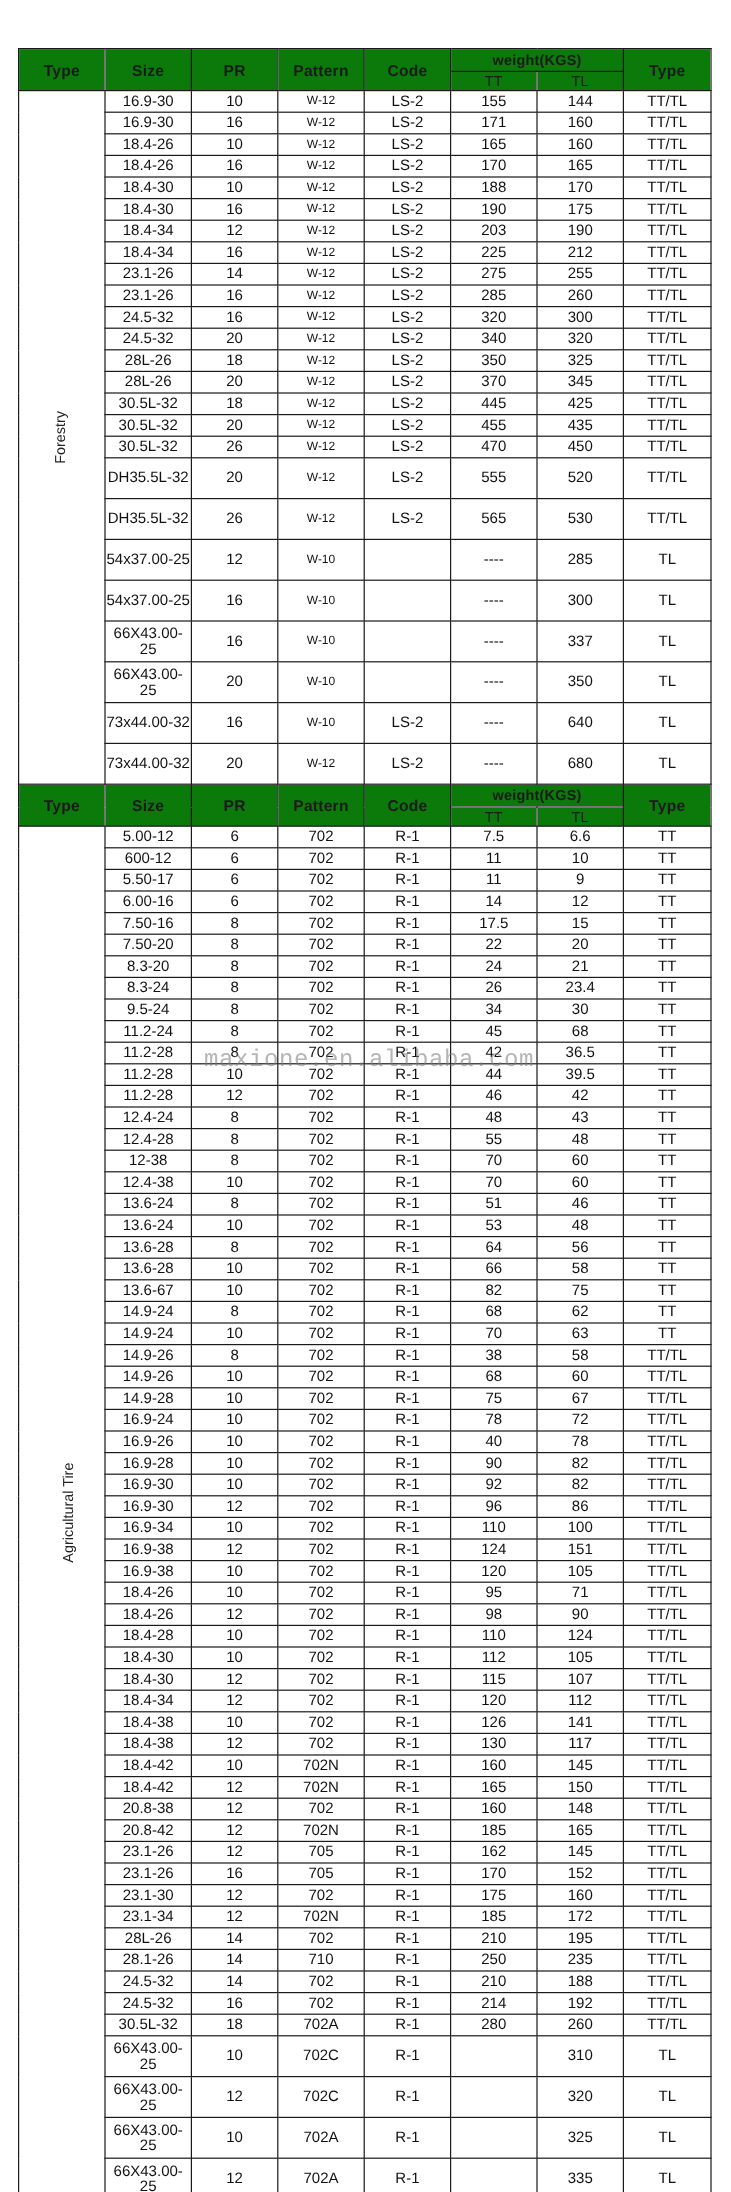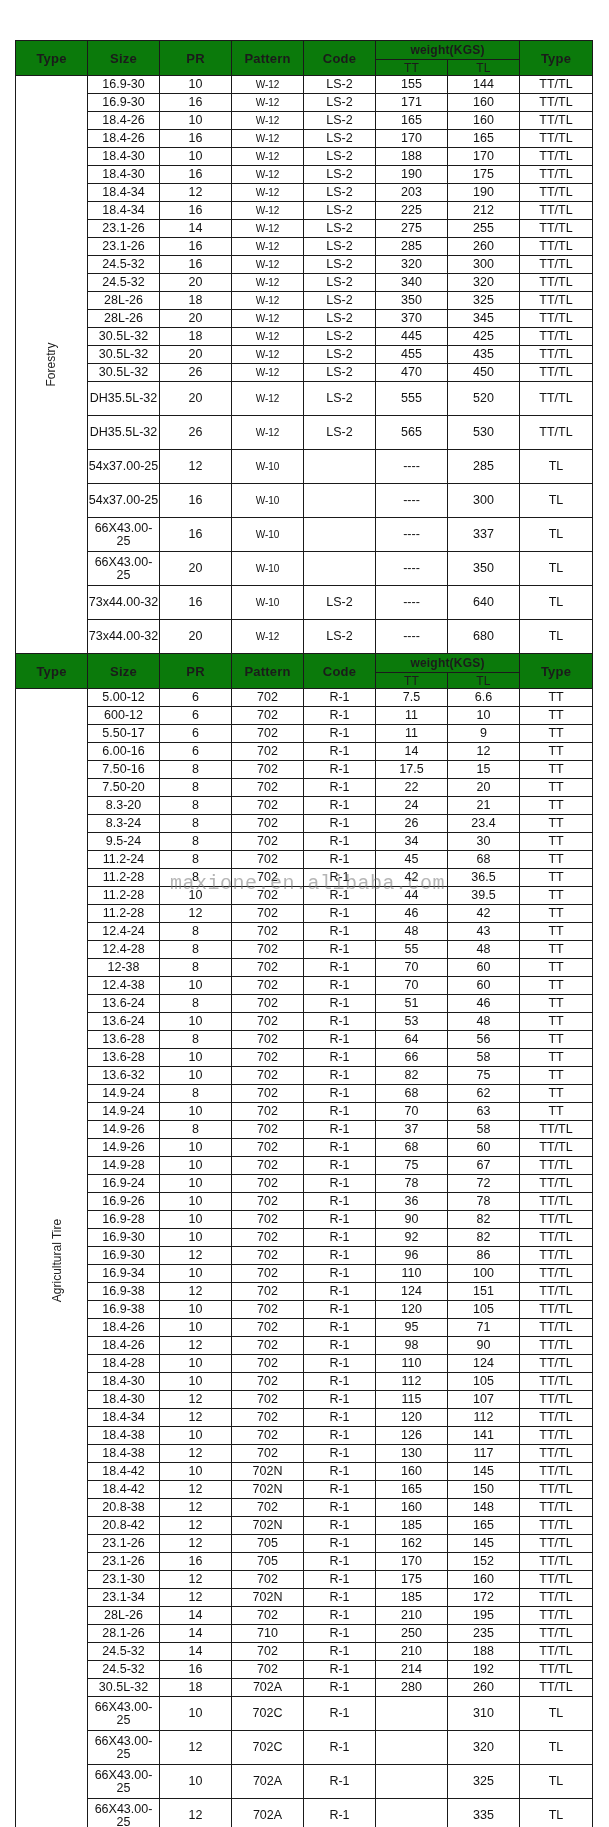--- a/index.html
+++ b/index.html
@@ -477,21 +477,21 @@
       <tr>
         <td>13.6-28</td>
         <td>10</td>
         <td>702</td>
         <td>R-1</td>
         <td>66</td>
         <td>58</td>
         <td>TT</td>
       </tr>
       <tr>
-        <td>13.6-32</td>
+        <td>13.6-67</td>
         <td>10</td>
         <td>702</td>
         <td>R-1</td>
         <td>82</td>
         <td>75</td>
         <td>TT</td>
       </tr>
       <tr>
         <td>14.9-24</td>
         <td>8</td>
@@ -508,21 +508,21 @@
         <td>R-1</td>
         <td>70</td>
         <td>63</td>
         <td>TT</td>
       </tr>
       <tr>
         <td>14.9-26</td>
         <td>8</td>
         <td>702</td>
         <td>R-1</td>
-        <td>37</td>
+        <td>38</td>
         <td>58</td>
         <td>TT/TL</td>
       </tr>
       <tr>
         <td>14.9-26</td>
         <td>10</td>
         <td>702</td>
         <td>R-1</td>
         <td>68</td>
         <td>60</td>
@@ -544,21 +544,21 @@
         <td>R-1</td>
         <td>78</td>
         <td>72</td>
         <td>TT/TL</td>
       </tr>
       <tr>
         <td>16.9-26</td>
         <td>10</td>
         <td>702</td>
         <td>R-1</td>
-        <td>36</td>
+        <td>40</td>
         <td>78</td>
         <td>TT/TL</td>
       </tr>
       <tr>
         <td>16.9-28</td>
         <td>10</td>
         <td>702</td>
         <td>R-1</td>
         <td>90</td>
         <td>82</td>

